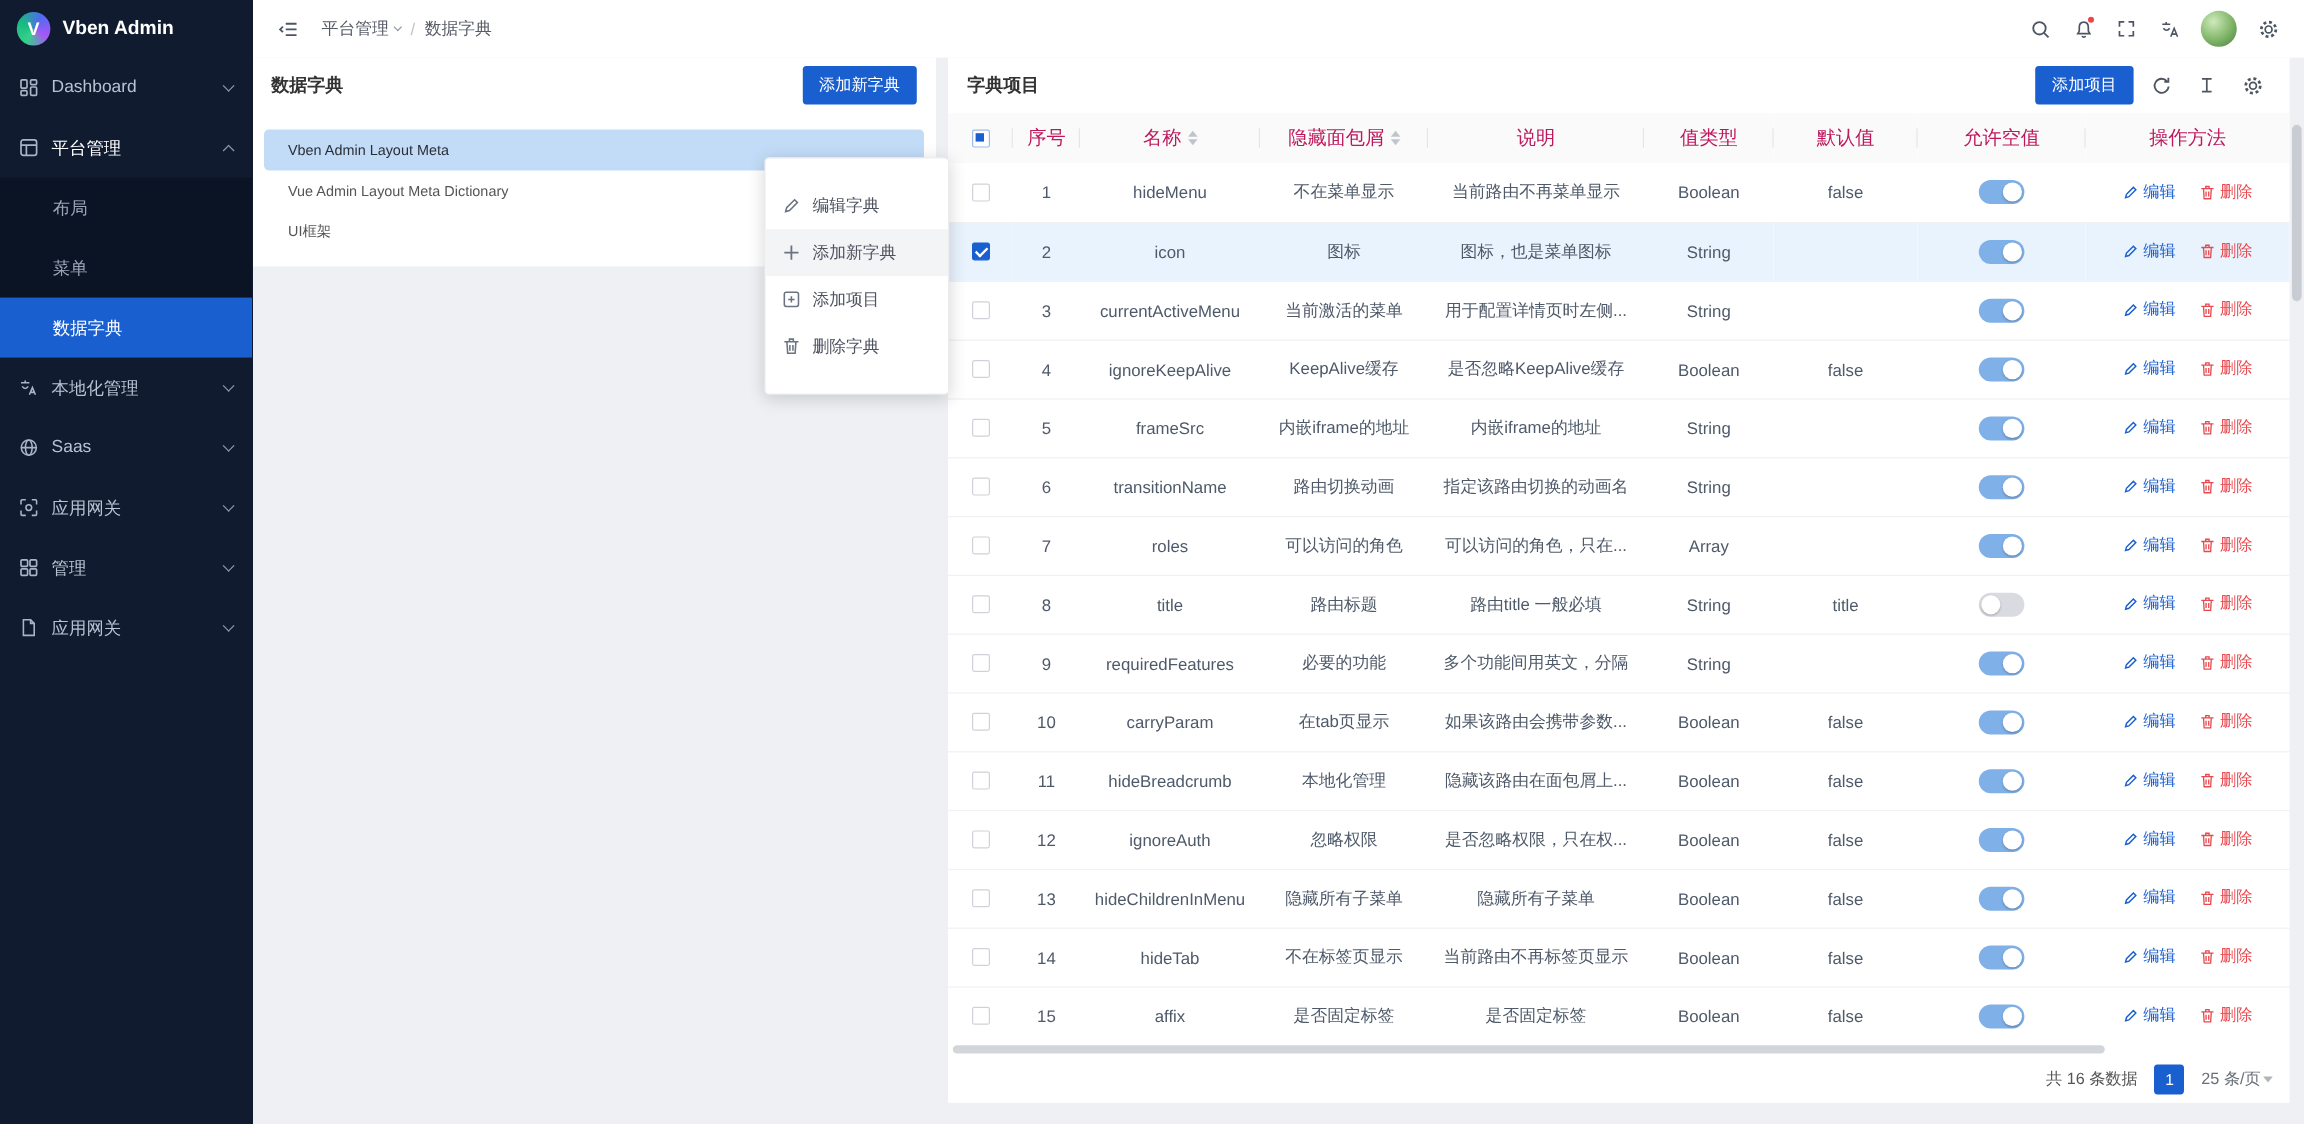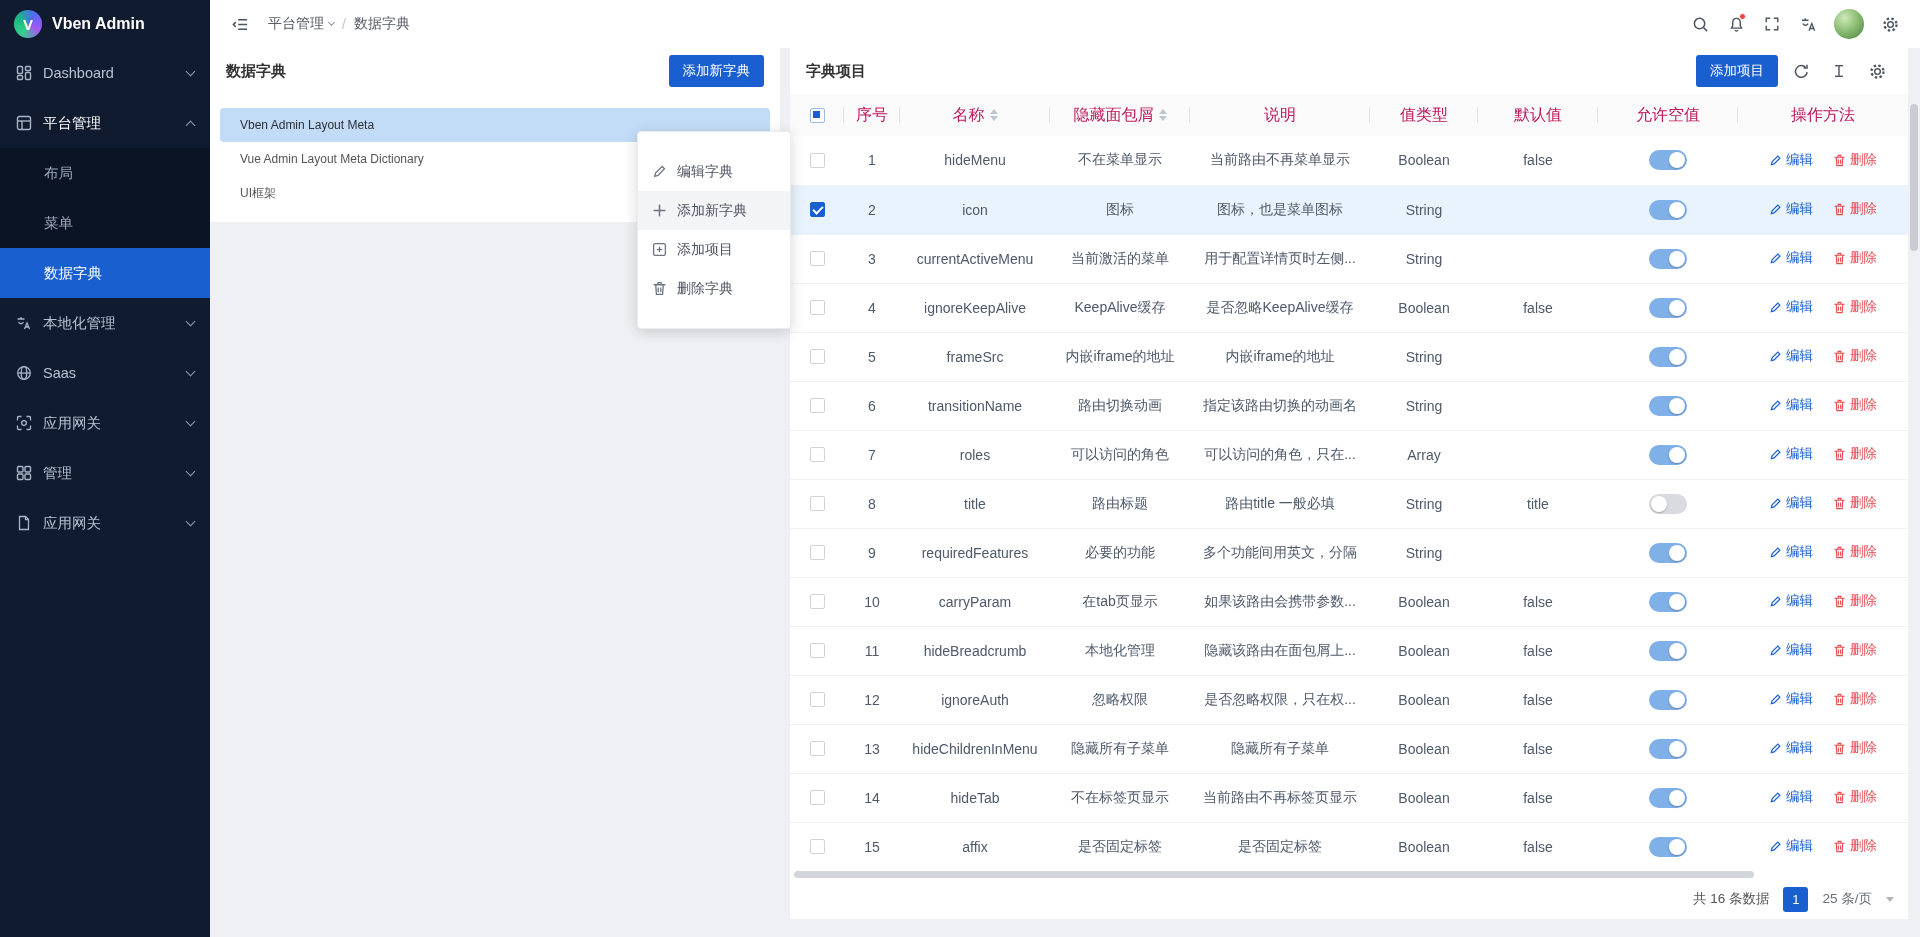--- a/index.html
+++ b/index.html
@@ -76,21 +76,21 @@
   .switch.off .knob{left:2px}
   
   .act{display:inline-flex;align-items:center;gap:4px;font-size:13.5px;cursor:pointer;text-decoration:none}
   .act.edit{color:var(--c-primary)}
   .act.del{color:var(--c-danger);margin-left:16px}
   
   .h-scroll{height:10px;margin:2px 10px 0 4px;display:flex;align-items:center}
   .h-scroll .thumb{height:7px;width:87%;background:#d2d5da;border-radius:4px;cursor:pointer}
   .table-footer{height:40px;display:flex;align-items:center;justify-content:flex-end;gap:14px;padding:0 14px;font-size:13.5px;color:#555}
   .pager-page{width:25px;height:25px;border-radius:3px;background:var(--c-primary);color:#fff;display:flex;align-items:center;justify-content:center;font-size:13px;cursor:pointer}
-  .page-size{display:flex;align-items:center;gap:14px;cursor:pointer;color:#6a6f78}
+  .page-size{display:flex;align-items:center;gap:2px;cursor:pointer;color:#6a6f78}
   .caret-dn{width:0;height:0;border-left:4px solid transparent;border-right:4px solid transparent;border-top:5px solid #b0b4bb}
   
   .ctx-menu{position:fixed;left:637px;top:131px;width:154px;background:#fff;border:1px solid #ececec;border-radius:4px;
     box-shadow:0 3px 14px rgba(0,0,0,.16);padding:20px 0;z-index:20}
   .ctx-item{height:39px;display:flex;align-items:center;gap:10px;padding:0 14px;font-size:14px;color:#4e5360;cursor:pointer}
   .ctx-item.hover{background:#f3f4f6}
   .ctx-item .cicon{width:15px;height:15px;color:#6b7280;flex:none}
   
   .v-scroll{position:fixed;right:2px;top:104px;width:8px;height:147px;background:#c9ccd2;border-radius:4px;z-index:30;cursor:pointer}
 </style>

